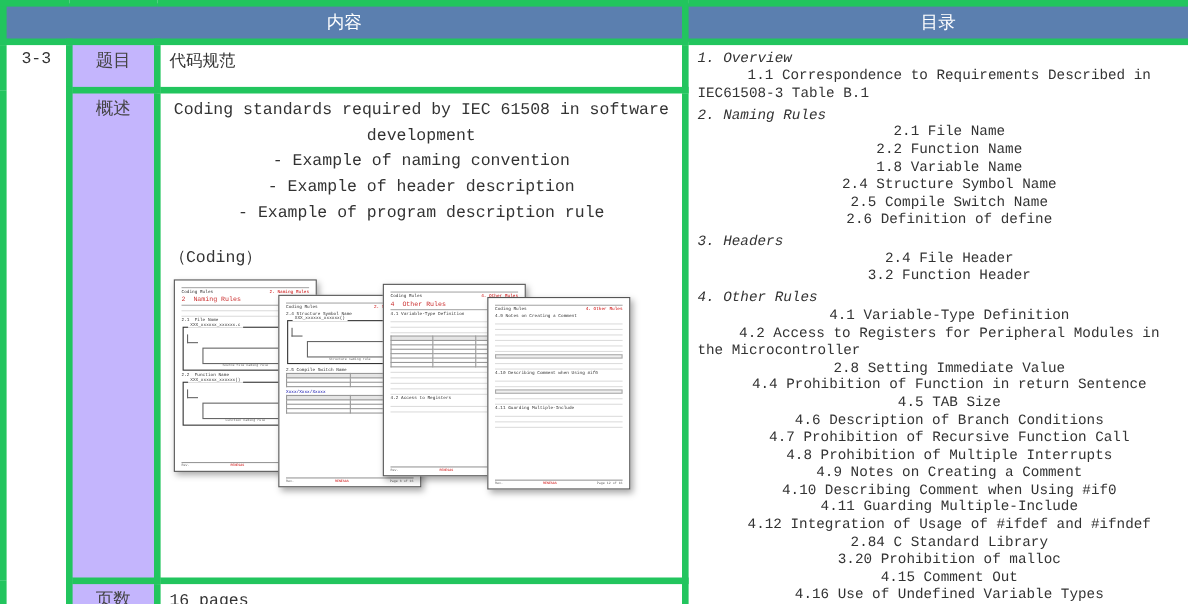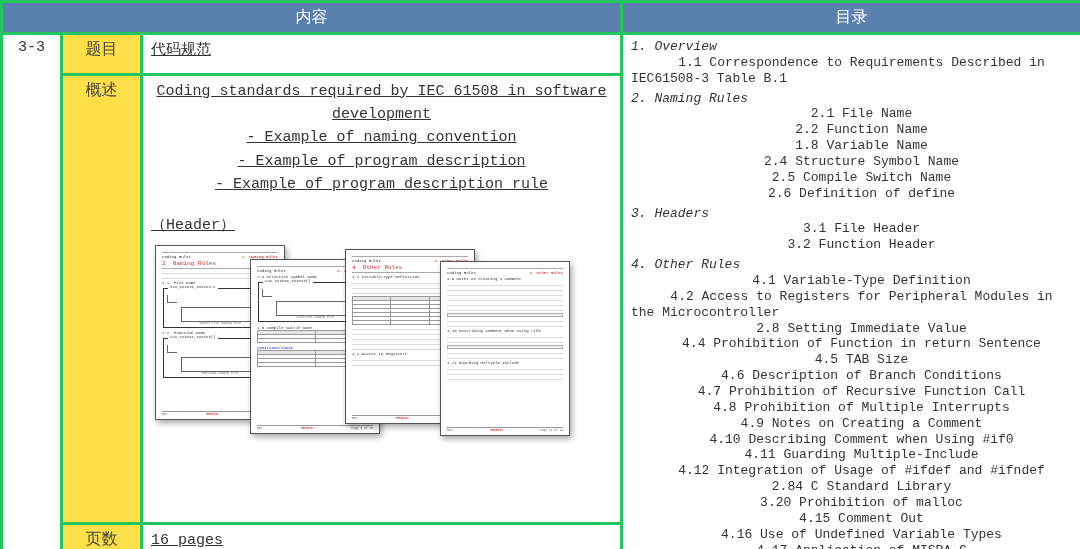--- a/index.html
+++ b/index.html
@@ -11,51 +11,50 @@
     height: 549px;
     overflow: hidden;
     background: #fff;
   }
   table.main {
     width: 100%;
     border-collapse: collapse;
     table-layout: fixed;
   }
   table.main td, table.main th {
-    border: 3px solid #22c55e;
+    border: 6px solid #22c55e;
     padding: 4px 8px;
     vertical-align: top;
   }
   th.hdr {
     background: #5B7FAF;
     color: #fff;
     font-weight: normal;
     text-align: center;
     font-size: 16px;
     padding: 3px 0;
     border: 1px solid #888;
   }
   td.label {
-    background: #fde047;
+    background: #c4b5fd;
     text-align: center;
     vertical-align: middle;
     font-size: 16px;
     color: #444;
   }
   td.rowid {
     text-align: center;
     vertical-align: middle;
     font-size: 15px;
     color: #333;
   }
   td.content {
     font-size: 15px;
     line-height: 1.55;
     padding: 10px 12px;
-    text-decoration: underline;
   }
   .desc-line { display: block; text-align: center; }
   .image-label { margin-top: 18px; margin-bottom: 8px; display: block; }
   .thumb-row {
     position: relative;
     width: 420px;
     height: 200px;
     margin-top: 4px;
     margin-left: 4px;
   }
@@ -132,21 +131,21 @@
         <span class="toc-sub">2.1  File Name</span>
         <span class="toc-sub">2.2  Function Name</span>
         <span class="toc-sub">1.8  Variable Name</span>
         <span class="toc-sub">2.4  Structure Symbol Name</span>
         <span class="toc-sub">2.5  Compile Switch Name</span>
         <span class="toc-sub">2.6  Definition of define</span>
       </div>
 
       <div class="toc-sec">
         <span class="toc-line">3. Headers</span>
-        <span class="toc-sub">3.1  File Header</span>
+        <span class="toc-sub">2.4  File Header</span>
         <span class="toc-sub">3.2  Function Header</span>
       </div>
 
       <div class="toc-sec">
         <span class="toc-line">4. Other Rules</span>
         <span class="toc-sub">4.1  Variable-Type Definition</span>
         <span class="toc-sub">4.2  Access to Registers for Peripheral Modules in</span>
         <span class="toc-sub2">the Microcontroller</span>
         <span class="toc-sub">2.8  Setting Immediate Value</span>
         <span class="toc-sub">4.4  Prohibition of Function in return Sentence</span>
@@ -164,23 +163,23 @@
         <span class="toc-sub">4.16  Use of Undefined Variable Types</span>
         <span class="toc-sub">4.17  Application of MISRA-C</span>
       </div>
     </td>
   </tr>
   <tr>
     <td class="label">概述</td>
     <td class="content">
       <span class="desc-line">Coding standards required by IEC 61508 in software development</span>
       <span class="desc-line">- Example of naming convention</span>
-      <span class="desc-line">- Example of program description</span>
+      <span class="desc-line">- Example of header description</span>
       <span class="desc-line">- Example of program description rule</span>
-      <span class="image-label">（Header）</span>
+      <span class="image-label">（Coding）</span>
 
       <div class="thumb-row">
 
         <div class="thumb" style="left:0px; top:0px;">
           <div class="topline"></div>
           <div class="title-row">
                 <span>Coding Rules</span>
                 <span class="red">2. Naming Rules</span>
               </div>
           <div class="headline">2 &nbsp;Naming Rules</div>

